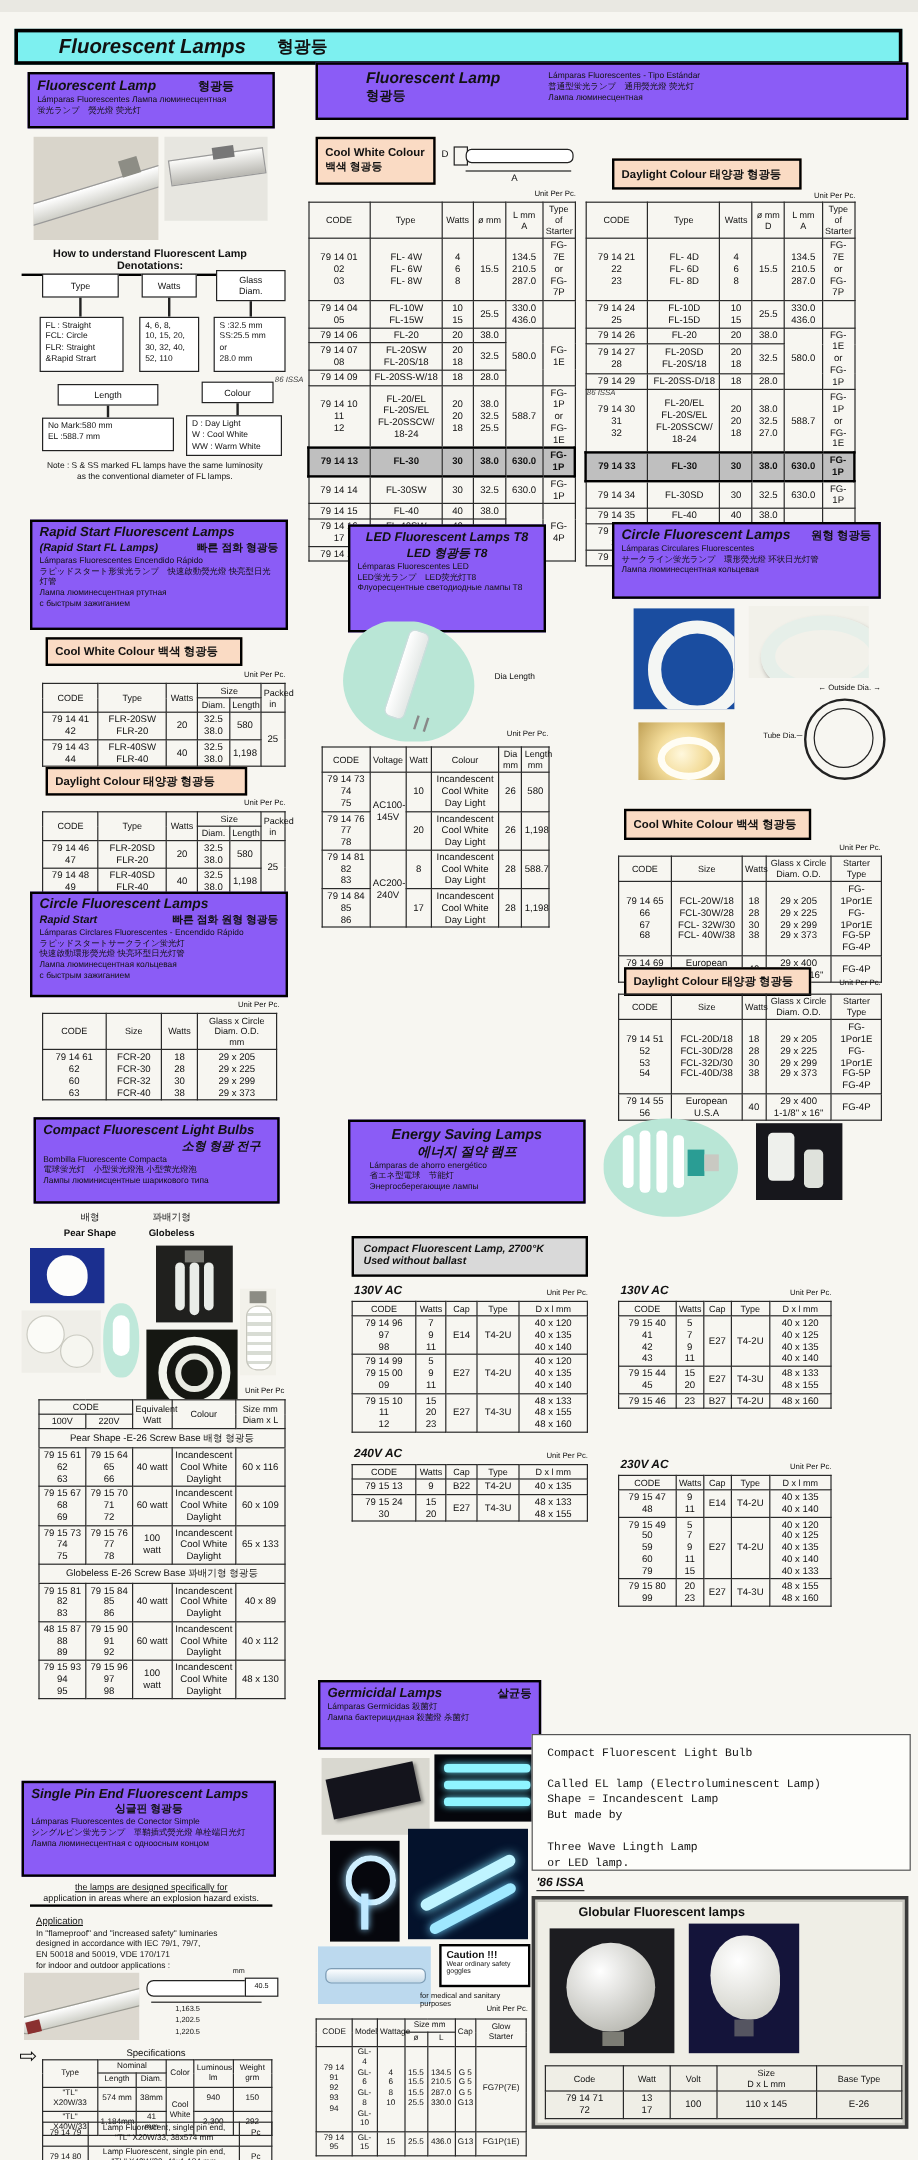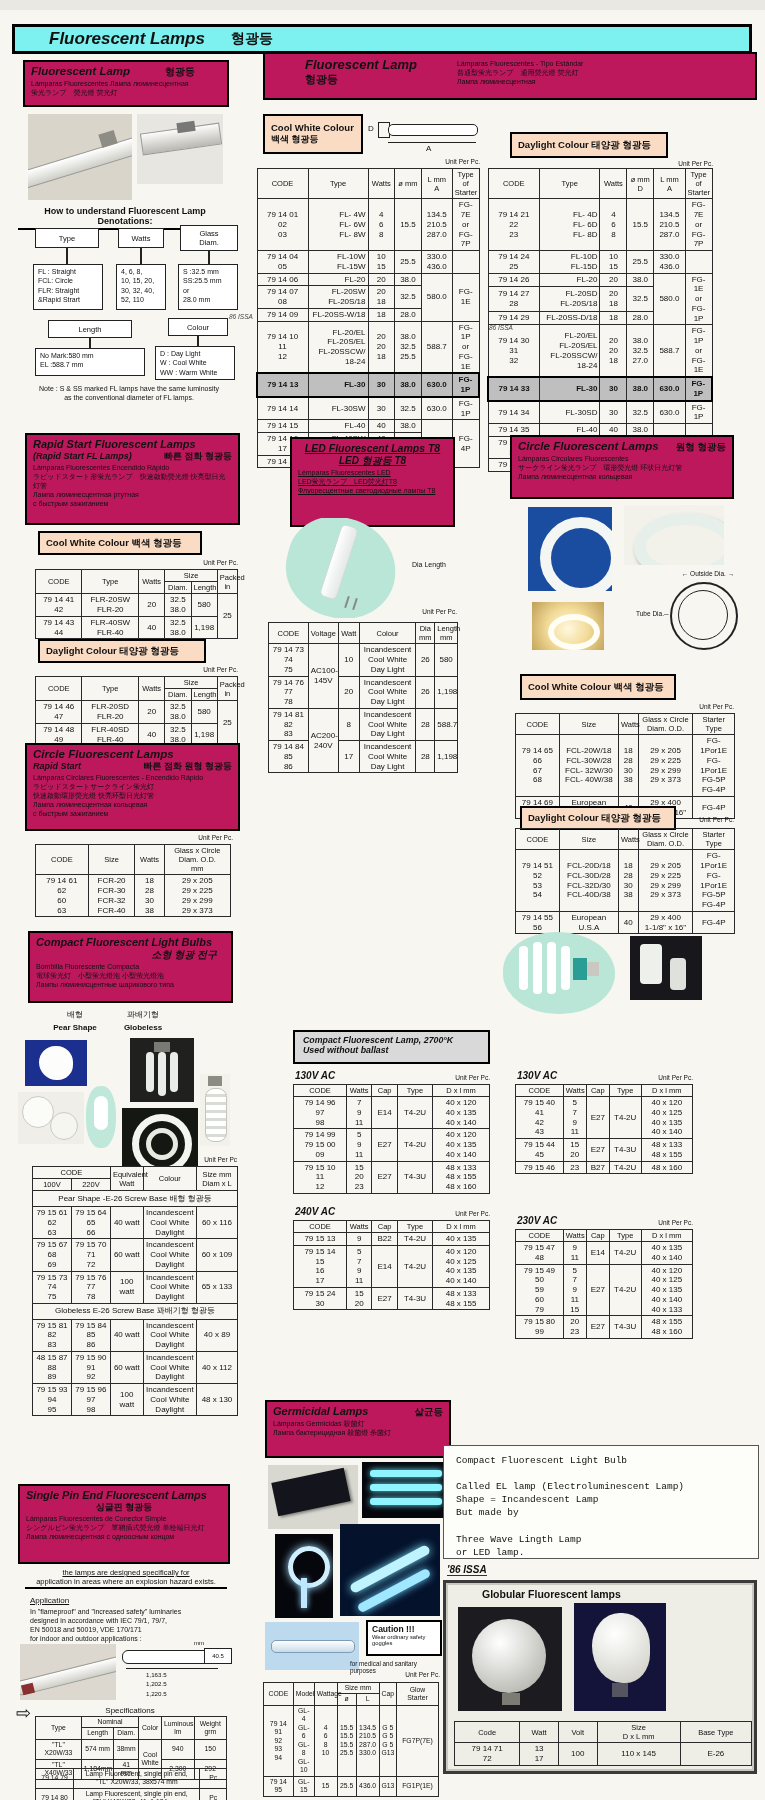--- a/index.html
+++ b/index.html
@@ -1,31 +1,31 @@
 <!DOCTYPE html>
 <html><head>
 <meta charset="utf-8">
 <style>
   html,body{margin:0;padding:0;}
   body{font-family:"Liberation Sans",sans-serif;color:#111;background:#e9e8e2;}
   #page{position:relative;width:765px;height:1800px;background:#f7f6f1;margin:10px auto;overflow:hidden;}
   .abs{position:absolute;box-sizing:border-box;}
-  .gbox{position:absolute;background:#be185d;border:2px solid #000;padding:3px 6px;box-sizing:border-box;}
+  .gbox{position:absolute;background:#8b5cf6;border:2px solid #000;padding:3px 6px;box-sizing:border-box;}
   .pbox{position:absolute;background:#fadbc4;border:2px solid #000;padding:2px 6px;box-sizing:border-box;display:flex;flex-direction:column;justify-content:center;}
   .hbox{position:absolute;background:#d9d9d9;border:2px solid #000;padding:3px 8px;box-sizing:border-box;}
   .unit{position:absolute;font-size:6.5px;text-align:right;color:#111;}
   .vlabel{position:absolute;font-weight:bold;font-style:italic;font-size:10px;}
   .issa{position:absolute;font-size:6.5px;font-style:italic;color:#444;}
   .photo{position:absolute;overflow:hidden;box-sizing:border-box;}
   table.t{position:absolute;border-collapse:collapse;table-layout:fixed;border:1px solid #222;}
   .t th,.t td{border:1px solid #2a2a2a;font-size:8px;line-height:1.22;padding:1px 2px;text-align:center;vertical-align:middle;white-space:pre-line;font-weight:normal;color:#111;}
   .t th{font-size:7.5px;background:transparent;}
   .t .banner{border-left:none;border-right:none;padding:2.5px 0;font-size:8px;}
   .t.small th,.t.small td{font-size:6.8px;line-height:1.25;}
-  .t.std td:nth-child(2){text-align:right;padding-left:3px;}
+  .t.std td:nth-child(2){text-align:center;padding-left:3px;}
   tr.hl td{background:#bfbfbf;font-weight:bold;border-top:2px solid #000;border-bottom:2px solid #000;}
   tr.hl td:first-child{border-left:2px solid #000;}
   tr.hl td:last-child{border-right:2px solid #000;}
   .dbox{position:absolute;border:1.5px solid #222;background:#fff;display:flex;align-items:center;justify-content:center;font-size:7.5px;text-align:center;box-sizing:border-box;white-space:pre-line;}
   .dcontent{position:absolute;border:1.5px solid #222;background:#fff;font-size:7px;line-height:1.35;padding:2px 4px;box-sizing:border-box;white-space:pre-line;text-align:left;}
   .vline{position:absolute;width:1.5px;background:#222;}
   .b{font-weight:bold;} .i{font-style:italic;}
   .s7{font-size:7px;line-height:1.3;} .s8{font-size:8px;line-height:1.3;}
   .pre{white-space:pre-line;}
   .flexrow{display:flex;justify-content:space-between;align-items:baseline;}
@@ -554,21 +554,21 @@
 30
 38</td>
           <td>29  x  205
 29  x  225
 29  x  299
 29  x  373</td>
         </tr>
       </tbody>
     </table>
 
-  <div class="gbox" id="led-box" style="left:290px;top:427px;width:165px;height:90px;text-align:center;text-decoration:underline;">
+  <div class="gbox" id="led-box" style="left:290px;top:427px;width:165px;height:90px;text-align:center;">
     <div class="b i" style="font-size:10.5px;">LED Fluorescent Lamps T8</div>
     <div class="b i" style="font-size:10px;">LED 형광등 T8</div>
     <div class="s7" style="text-align:left;">Lémparas Fluorescentes LED</div>
     <div class="s7" style="text-align:left;">LED蛍光ランプ　LED荧光灯T8</div>
     <div class="s7" style="text-align:left;">Флуоресцентные светодиодные лампы T8</div>
   </div>
   <div class="photo" id="led-photo" style="left:272px;top:508px;width:138px;height:100px;">
     <div style="position:absolute;left:14px;top:0;width:110px;height:100px;background:#b9e6d6;border-radius:46% 54% 50% 50%;transform:rotate(14deg);"></div>
     <div style="position:absolute;left:58px;top:6px;width:16px;height:74px;background:linear-gradient(90deg,#fff,#e4e8e6);border:1px solid #cdd;border-radius:6px;transform:rotate(18deg);"></div>
     <div style="position:absolute;left:74px;top:78px;width:2px;height:12px;background:#888;transform:rotate(18deg);"></div>
@@ -929,20 +929,27 @@
 98</td>
           <td>100 watt</td>
           <td>Incandescent
 Cool White
 Daylight</td>
           <td>48 x 130</td>
         </tr>
       </tbody>
     </table>
 
+  <div class="gbox" id="energy-box" style="left:290px;top:923px;width:198px;height:70px;text-align:center;">
+    <div class="b i" style="font-size:12px;">Energy Saving Lamps</div>
+    <div class="b i" style="font-size:11px;">에너지 절약 램프</div>
+    <div class="s7" style="text-align:left;padding-left:10px;">Lámparas de ahorro energético</div>
+    <div class="s7" style="text-align:left;padding-left:10px;">省エネ型電球　节能灯</div>
+    <div class="s7" style="text-align:left;padding-left:10px;">Энергосберегающие лампы</div>
+  </div>
   <div class="photo" style="left:497px;top:918px;width:124px;height:90px;">
     <div style="position:absolute;left:6px;top:4px;width:112px;height:82px;background:#b9e6d6;border-radius:48% 52% 50% 50%;"></div>
     <div style="position:absolute;left:22px;top:18px;width:9px;height:44px;background:#fff;border-radius:4px;"></div>
     <div style="position:absolute;left:36px;top:14px;width:9px;height:52px;background:#fff;border-radius:4px;"></div>
     <div style="position:absolute;left:50px;top:14px;width:9px;height:52px;background:#fff;border-radius:4px;"></div>
     <div style="position:absolute;left:64px;top:18px;width:9px;height:44px;background:#fff;border-radius:4px;"></div>
     <div style="position:absolute;left:76px;top:30px;width:14px;height:22px;background:#2a9d94;"></div>
     <div style="position:absolute;left:90px;top:34px;width:12px;height:14px;background:#c9c9c2;"></div>
   </div>
   <div class="photo" style="left:630px;top:926px;width:72px;height:64px;background:#17171c;">
@@ -1034,36 +1041,20 @@
           <th>D x l mm</th>
         </tr>
       </thead>
       <tbody>
         <tr>
           <td>79 15 13</td>
           <td>9</td>
           <td>B22</td>
           <td>T4-2U</td>
           <td>40 x 135</td>
-        </tr>
-        <tr>
-          <td>79 15 14
-15
-16
-17</td>
-          <td>5
-7
-9
-11</td>
-          <td>E14</td>
-          <td>T4-2U</td>
-          <td>40 x 120
-40 x 125
-40 x 135
-40 x 140</td>
         </tr>
         <tr>
           <td>79 15 24
 30</td>
           <td>15
 20</td>
           <td>E27</td>
           <td>T4-3U</td>
           <td>48 x 133
 48 x 155</td>

